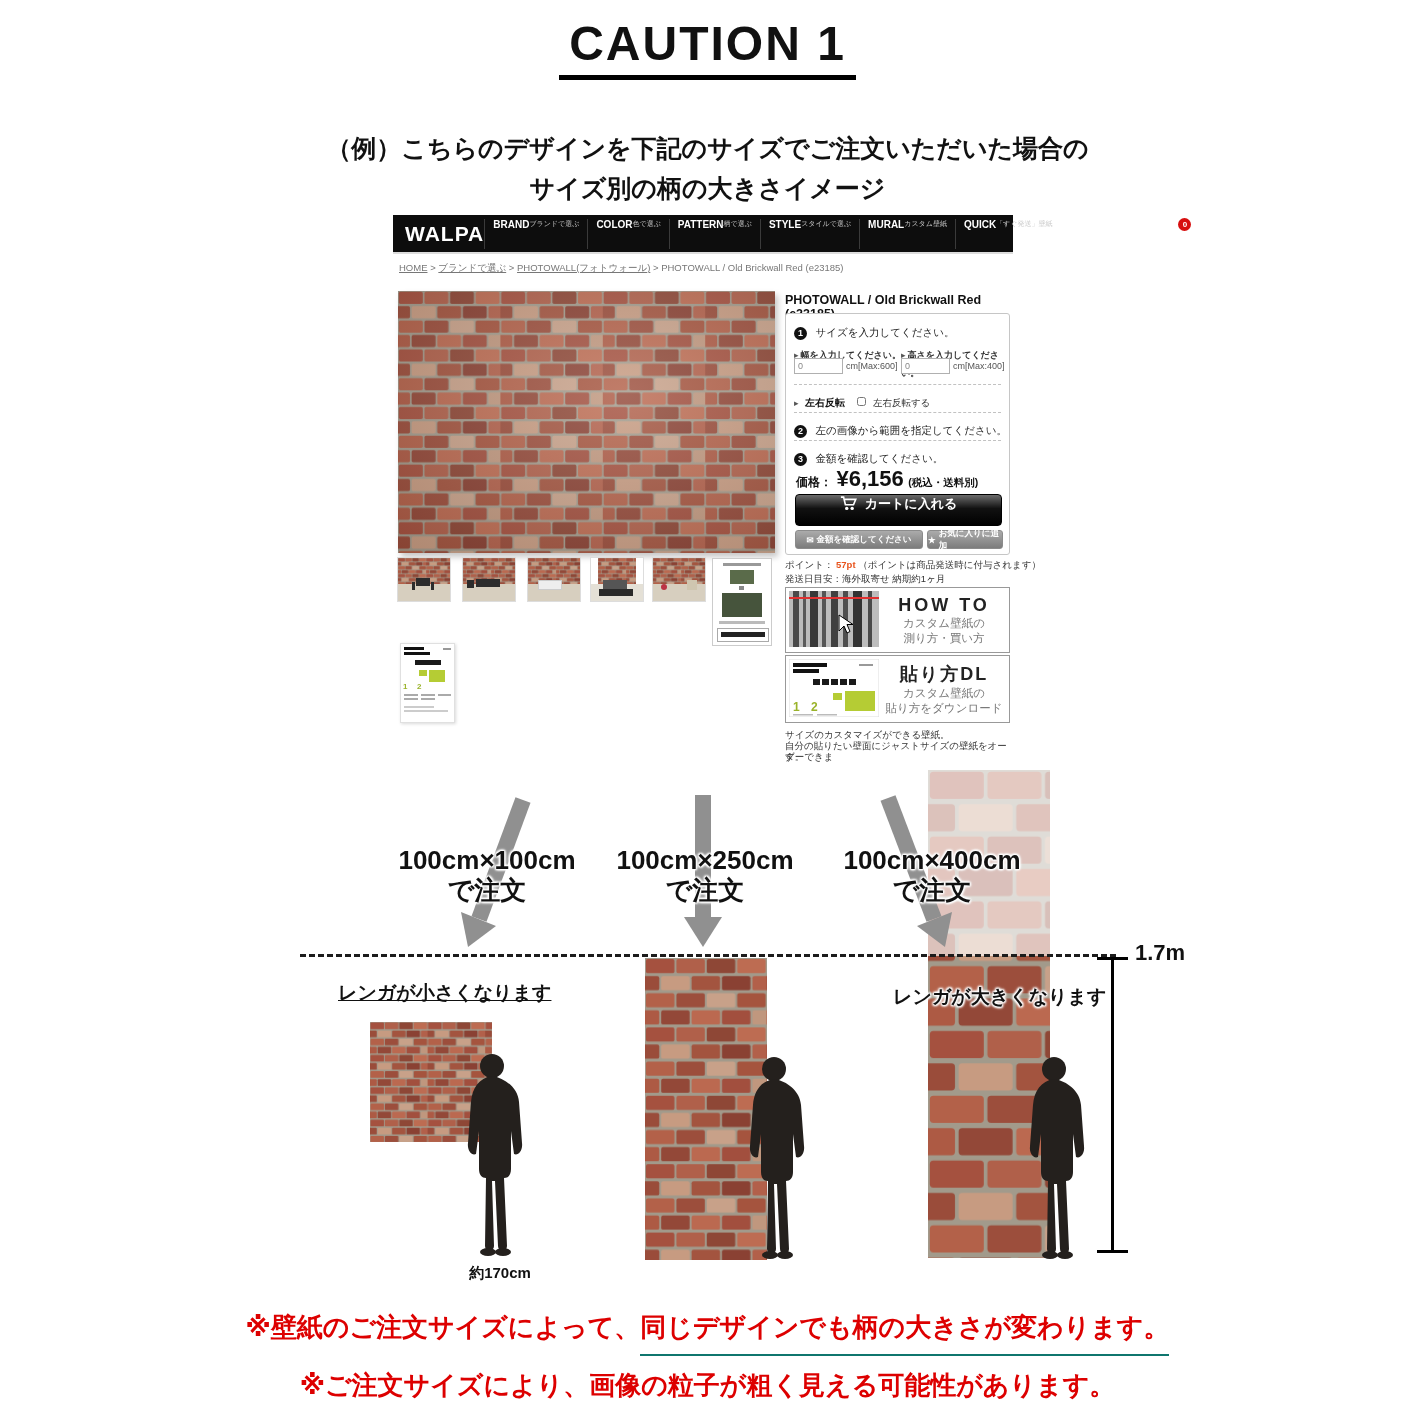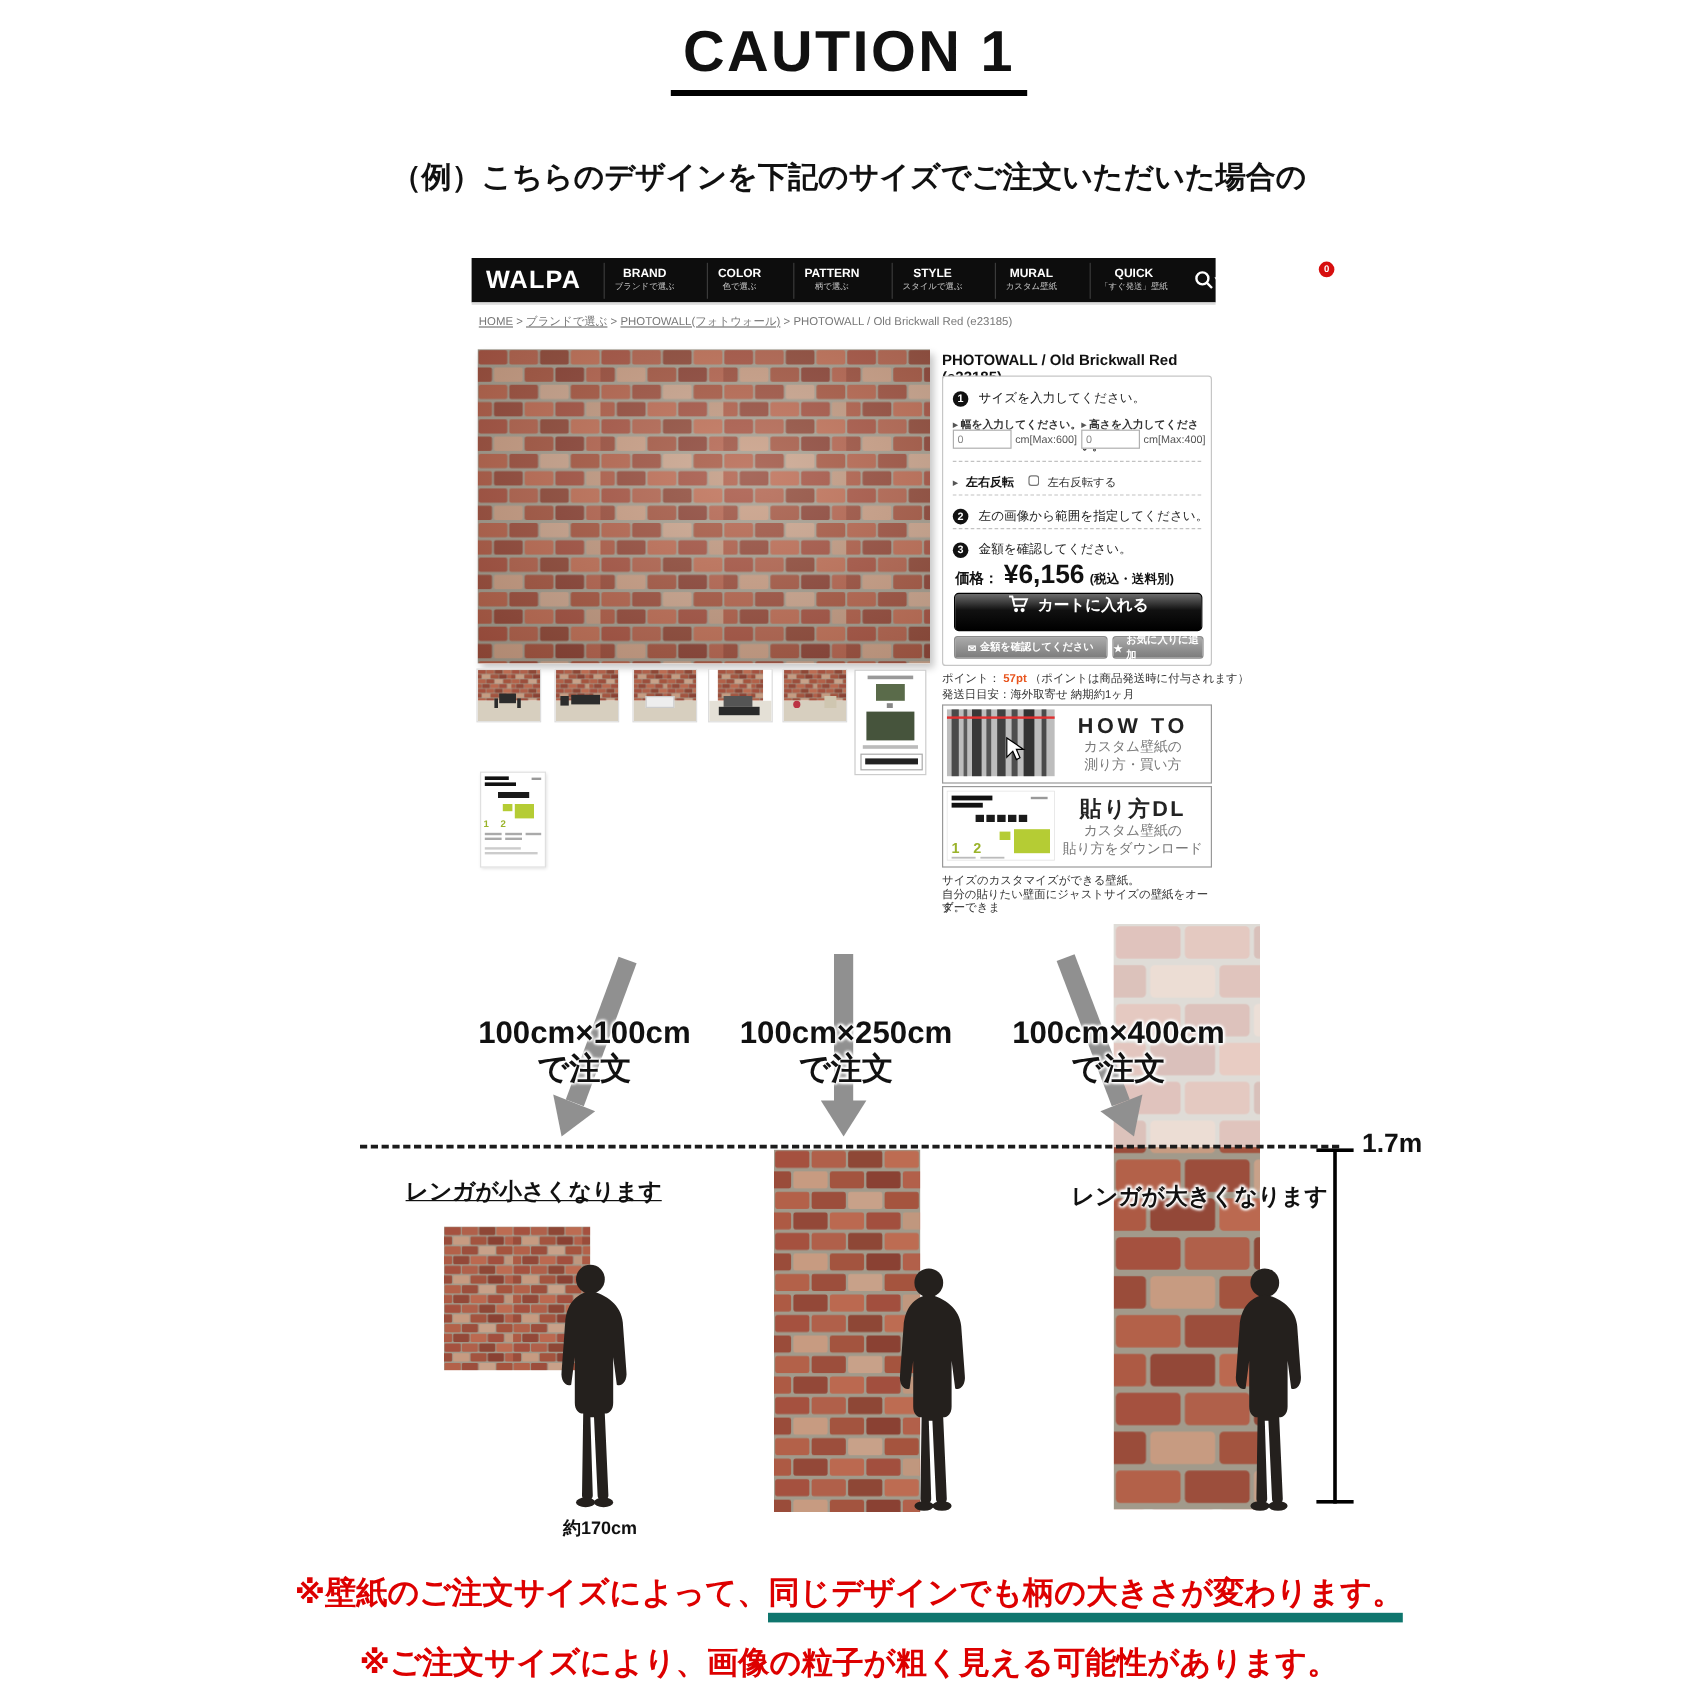--- a/index.html
+++ b/index.html
@@ -10,21 +10,21 @@
   .halo{text-shadow:0 0 3px #fff,0 0 3px #fff,0 0 4px #fff,1px 1px 2px #fff,-1px -1px 2px #fff,1px -1px 2px #fff,-1px 1px 2px #fff;}
   
   .caution-title{left:0;right:0;top:16px;text-align:center;}
   .caution-title span{display:inline-block;font-size:48px;font-weight:800;letter-spacing:2px;
       border-bottom:5px solid #000;padding:0 10px 4px 10px;}
   .subtitle{left:0;right:0;top:128px;font-size:25px;font-weight:600;line-height:40px;}
   
   #site{left:393px;top:215px;width:620px;height:550px;background:#fff;font-family:"Liberation Sans",sans-serif;}
   #navbar{position:absolute;left:0;top:0;width:620px;height:37px;background:#0d0d0d;display:flex;align-items:center;}
   .nav-logo{color:#fff;font-size:21px;font-weight:800;letter-spacing:1px;margin-left:12px;width:85px;}
-  .nav-item{height:30px;padding:0 8px;border-left:1px solid #3a3a3a;display:flex;flex-direction:column;justify-content:center;text-align:center;cursor:pointer;margin-left:19px;}
+  .nav-item{height:30px;padding:0 8px;border-left:1px solid #3a3a3a;display:flex;flex-direction:row;justify-content:center;text-align:center;cursor:pointer;}
   .nav-item:last-of-type{border-right:1px solid #3a3a3a;}
   .nav-en{color:#fff;font-size:10px;font-weight:700;line-height:12px;}
   .nav-jp{color:#c9c9c9;font-size:7px;line-height:9px;white-space:nowrap;}
   .nav-icons{display:flex;align-items:center;gap:12px;margin-left:14px;}
   .nav-under{position:absolute;left:0;top:37px;width:620px;height:2px;background:#dcdcdc;}
   .cart-badge{position:absolute;right:-8px;top:-5px;width:13px;height:13px;border-radius:50%;background:#d70f0f;
       color:#fff;font-size:8px;font-weight:700;text-align:center;line-height:13px;}
   #breadcrumb{position:absolute;left:6px;top:47px;font-size:9.5px;color:#777;}
   #breadcrumb .bc-link{text-decoration:underline;cursor:pointer;}
   #main-image{position:absolute;left:5px;top:76px;width:377px;height:262px;box-shadow:3px 4px 6px rgba(0,0,0,0.22);cursor:pointer;}
@@ -62,21 +62,21 @@
   .note-label{font-size:19px;font-weight:800;z-index:5;}
   #dash-line{left:300px;top:954px;width:816px;border-top:3px dashed #1c1c1c;z-index:4;}
   .brickbox{z-index:1;}
   .person{z-index:5;}
   #ruler-line{left:1111px;top:958px;width:3px;height:295px;background:#000;}
   .ruler-cap{left:1097px;width:31px;height:3px;background:#000;}
   #ruler-label{left:1135px;top:940px;font-size:22px;font-weight:800;}
   #height-label{left:430px;top:1264px;width:140px;text-align:center;font-size:15px;font-weight:800;}
   
   .warn{left:0;right:0;text-align:center;font-size:26px;font-weight:800;color:#dd0000;}
-  .warn .ul{border-bottom:8px solid #0f766e;padding-bottom:2px;}
+  .warn .ul{border-bottom:2px solid #0f766e;padding-bottom:12px;}
 </style>
 </head>
 <body>
 
 <svg width="0" height="0" style="position:absolute" aria-hidden="true">
   <defs>
     <g id="brick-tile">
       <rect width="128" height="72" fill="#a29a8b"></rect>
       <rect x="1" y="1" width="30" height="15" rx="2" fill="#a5513f"></rect>
       <rect x="33" y="1" width="30" height="15" rx="2" fill="#b0604a"></rect>
@@ -121,20 +121,21 @@
   </defs>
 </svg>
 
 <div id="stage">
 
   <div class="abs caution-title">
     <span>CAUTION 1</span>
   </div>
   <div class="abs subtitle ctr" style="width:1415px;">
     <div>（例）こちらのデザインを下記のサイズでご注文いただいた場合の</div>
+    <div>サイズ別の柄の大きさイメージ</div>
   </div>
 
   <div class="abs" id="site">
 
     <div id="navbar">
       <div class="nav-logo">WALPA</div>
       <div class="nav-item">
         <span class="nav-en">BRAND</span>
         <span class="nav-jp">ブランドで選ぶ</span>
       </div>

